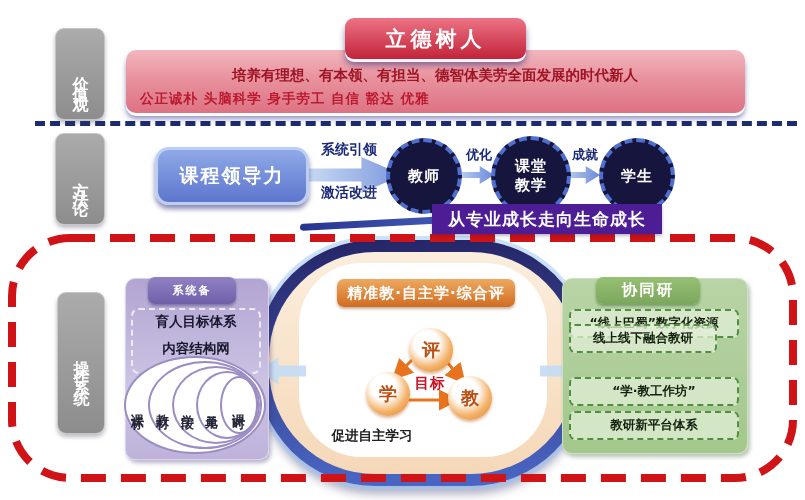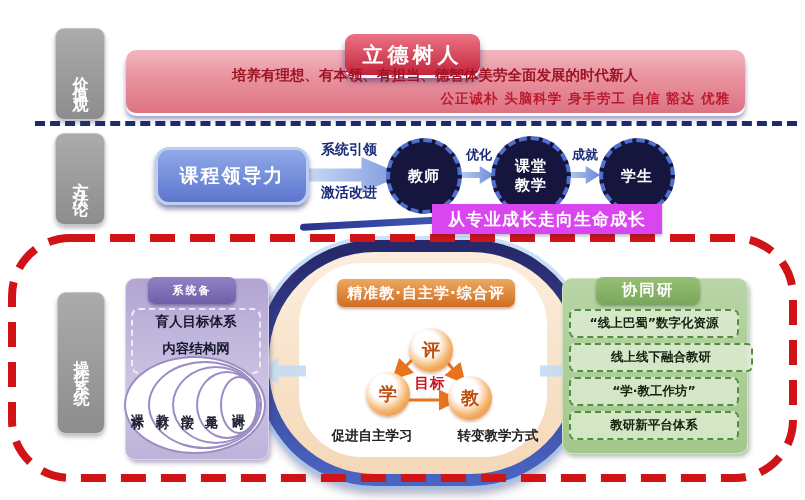--- a/index.html
+++ b/index.html
@@ -12,38 +12,38 @@
           display:flex;align-items:center;justify-content:center;
           writing-mode:vertical-rl;text-orientation:upright;letter-spacing:10px;
           box-shadow:0 3px 4px rgba(60,60,90,.35);z-index:4;padding-top:8px;box-sizing:border-box;}
   
   .pink-banner{background:linear-gradient(180deg,#f2b6bd 0%,#e8929e 45%,#dd7283 100%);
           border-radius:10px;box-shadow:0 3px 0 #ffffff,0 6px 5px rgba(25,25,120,.45);z-index:1;}
   .lide-box{background:linear-gradient(180deg,#ec7384,#c3233a);border-radius:9px;color:#fff;
           font-weight:bold;font-size:21px;display:flex;align-items:center;justify-content:center;
           letter-spacing:4px;box-shadow:0 3px 0 rgba(255,255,255,.95),0 6px 6px rgba(25,25,110,.5);z-index:2;}
   .pink-line1{color:#9e1424;font-weight:bold;font-size:14.5px;text-align:center;z-index:2;}
-  .pink-line2{color:#bb1a2f;font-weight:bold;font-size:13.5px;text-align:right;letter-spacing:1px;z-index:2;}
+  .pink-line2{color:#bb1a2f;font-weight:bold;font-size:13.5px;text-align:left;letter-spacing:1px;z-index:2;}
   .navy-dash{border-top:5px dashed #1c2d6e;z-index:0;}
   
   .blue-btn{background:linear-gradient(180deg,#8fa9e8 0%,#5d76cd 100%);border:3px solid #bccff2;
           border-radius:14px;color:#fff;font-weight:bold;font-size:19px;letter-spacing:2px;
           display:flex;align-items:center;justify-content:center;
           box-shadow:0 4px 5px rgba(25,25,110,.5);z-index:2;}
   .big-arrow{background:linear-gradient(90deg,#cfe0f6,#7b97dd);
           clip-path:polygon(0 32%,60% 32%,60% 0,100% 50%,60% 100%,60% 68%,0 68%);z-index:1;}
   .arrow-lbl{color:#1b2a78;font-weight:bold;font-size:14px;text-align:center;z-index:2;
           text-shadow:0 0 2px rgba(255,255,255,.9);}
   .dash-circle{border:4px dashed #4f6fd0;border-radius:50%;background:#15153d;color:#fff;
           font-weight:bold;display:flex;flex-direction:column;align-items:center;justify-content:center;
           font-size:15px;letter-spacing:1px;z-index:2;box-sizing:border-box;}
   .flow-arrow{background:linear-gradient(90deg,#b9d0f0,#6c89d8);
           clip-path:polygon(0 34%,58% 34%,58% 0,100% 50%,58% 100%,58% 66%,0 66%);z-index:1;}
   .conn-lbl{color:#1b2a78;font-weight:bold;font-size:13px;text-align:center;z-index:2;}
-  .growth-banner{background:#d946ef;color:#ffffff;font-weight:bold;font-size:17px;
+  .growth-banner{background:#4c1d95;color:#ffffff;font-weight:bold;font-size:17px;
           display:flex;align-items:center;justify-content:center;letter-spacing:1px;z-index:3;
           box-shadow:0 2px 3px rgba(30,30,90,.3);}
   .swoosh{background:linear-gradient(90deg,#27348f,#4a63c0);transform:skewY(-3deg);border-radius:4px;z-index:1;}
   
   .ring-outer{background:linear-gradient(180deg,#262668,#4a66c4);border-radius:118px;z-index:1;
           box-shadow:0 0 0 4px rgba(160,200,245,.55),0 8px 10px rgba(20,20,80,.35);}
   .ring-peach{position:absolute;left:12px;top:12px;right:12px;bottom:12px;border-radius:106px;
           background:linear-gradient(180deg,#fbeedd,#f5d8b8);}
   .ring-white{background:#ffffff;border-radius:62px;z-index:1;}
   .side-arrow{background:rgba(198,220,243,.95);z-index:2;}
@@ -81,21 +81,21 @@
 </style>
 </head>
 <body>
 
 <div id="stage">
 
   <div class="abs vlabel" style="left:55px;top:28px;width:50px;height:92px;">价值观</div>
 
   <div class="abs pink-banner" style="left:126px;top:50px;width:619px;height:63px;"></div>
 
-  <div class="abs lide-box" style="left:345px;top:34px;width:135px;height:41px;">立德树人</div>
+  <div class="abs lide-box" style="left:345px;top:18px;width:181px;height:41px;">立德树人</div>
 
   <div class="abs pink-line1" style="left:140px;top:66px;width:590px;">培养有理想、有本领、有担当、德智体美劳全面发展的时代新人</div>
   <div class="abs pink-line2" style="left:140px;top:90px;width:590px;">公正诚朴 头脑科学 身手劳工 自信 豁达 优雅</div>
 
   <div class="abs navy-dash" style="left:35px;top:121px;width:762px;height:0;"></div>
 
   <div class="abs vlabel" style="left:55px;top:133px;width:50px;height:92px;">方法论</div>
 
   <div class="abs blue-btn" style="left:155px;top:147px;width:148px;height:52px;">课程领导力</div>
 
@@ -148,21 +148,21 @@
   <div class="abs ellipse" style="left:220px;top:376px;width:38px;height:58px;"></div>
   <div class="abs ell-lbl" style="left:128px;top:380px;height:52px;">课标</div>
   <div class="abs ell-lbl" style="left:153px;top:380px;height:52px;">教材</div>
   <div class="abs ell-lbl" style="left:178px;top:380px;height:52px;">学段</div>
   <div class="abs ell-lbl" style="left:202px;top:380px;height:52px;">单元</div>
   <div class="abs ell-lbl" style="left:229px;top:380px;height:52px;">课时</div>
 
   <div class="abs green-box" style="left:562px;top:278px;width:184px;height:174px;"></div>
   <div class="abs green-head" style="left:596px;top:277px;width:104px;height:27px;">协同研</div>
   <div class="abs green-item" style="left:569px;top:309px;width:170px;height:29px;">“线上巴蜀”数字化资源</div>
-  <div class="abs green-item" style="left:569px;top:343px;width:184px;height:29px;">线上线下融合教研</div>
+  <div class="abs green-item" style="left:569px;top:324px;width:148px;height:29px;">线上线下融合教研</div>
   <div class="abs green-item" style="left:569px;top:411px;width:170px;height:29px;">教研新平台体系</div>
   <div class="abs green-item" style="left:569px;top:377px;width:170px;height:29px;">“学·教工作坊”</div>
 
   <div class="abs orange-head" style="left:337px;top:279px;width:178px;height:28px;">精准教·自主学·综合评</div>
 
   <svg class="tri" style="left:360px;top:330px;" width="135" height="85">
     <defs>
       <marker id="ah" markerWidth="7" markerHeight="7" refX="5" refY="3.5" orient="auto">
         <path d="M0,0 L7,3.5 L0,7 Z" fill="#e8731e"></path>
       </marker>
@@ -171,15 +171,14 @@
     <line x1="82" y1="26" x2="102" y2="50" stroke="#e8731e" stroke-width="3" marker-start="url(#ah)" marker-end="url(#ah)"></line>
     <line x1="42" y1="70" x2="94" y2="70" stroke="#e8731e" stroke-width="3" marker-start="url(#ah)" marker-end="url(#ah)"></line>
   </svg>
 
   <div class="abs tri-circle" style="left:409px;top:328px;width:44px;height:44px;">评</div>
   <div class="abs tri-circle" style="left:366px;top:372px;width:44px;height:44px;">学</div>
   <div class="abs tri-circle" style="left:448px;top:376px;width:44px;height:44px;">教</div>
   <div class="abs goal-lbl" style="left:406px;top:374px;width:48px;">目标</div>
 
   <div class="abs center-lbl-b" style="left:306px;top:427px;width:132px;">促进自主学习</div>
-  <div class="abs center-lbl-b" style="left:432px;top:427px;width:132px;">转变教学方式</div>
 
 </div>
 
 </body></html>

